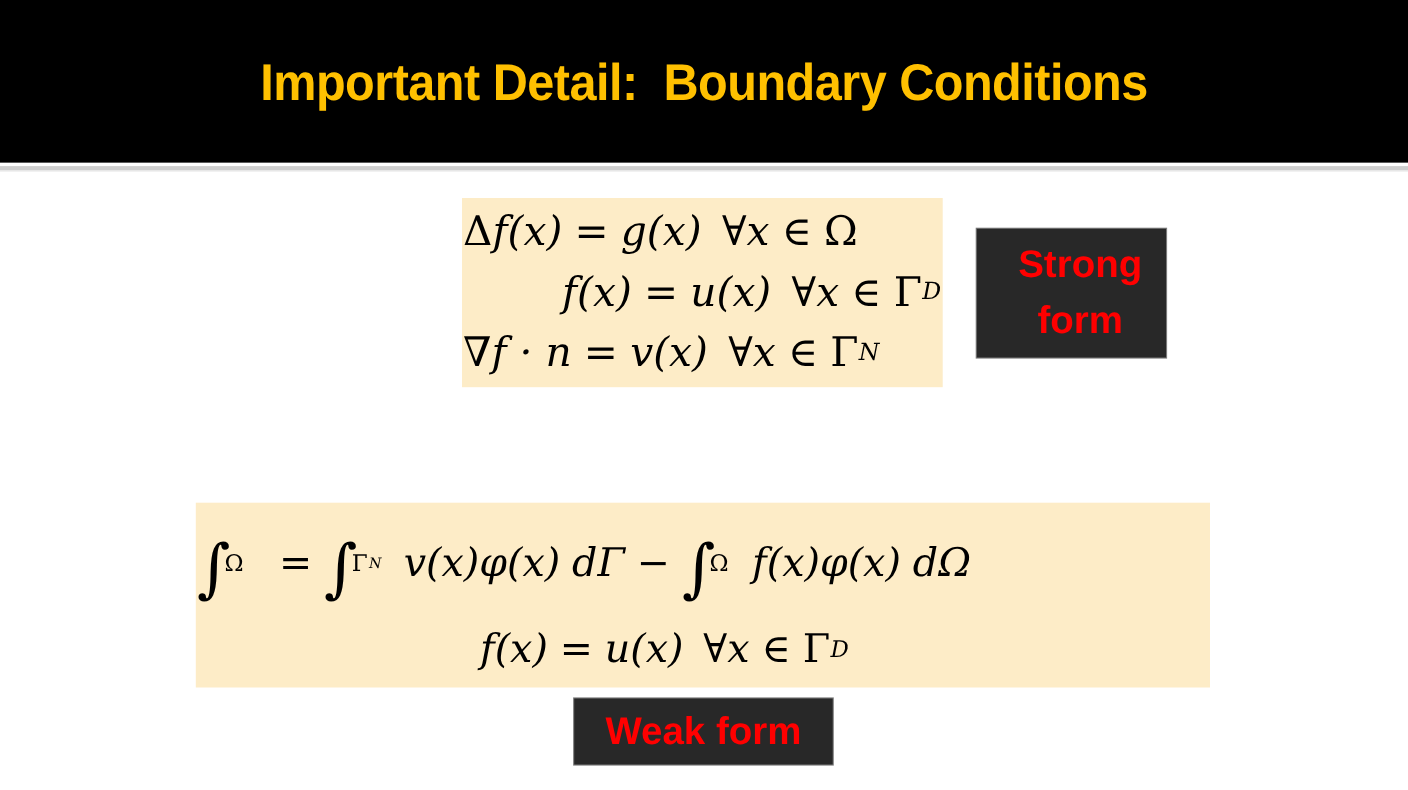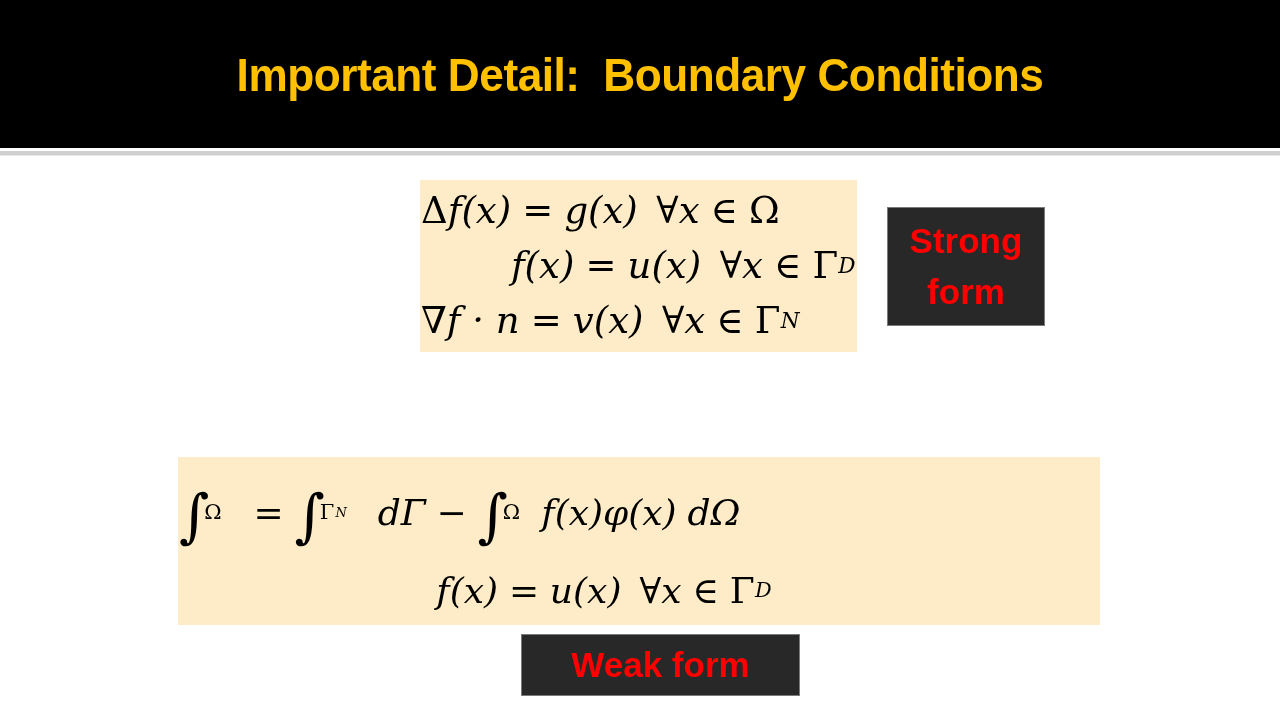--- a/index.html
+++ b/index.html
@@ -169,25 +169,26 @@
     text-align: center;
     box-shadow: 0 0 0 1px #7a7a7a;
   }
   #strong-form-label {
     left: 888px;
     top: 208px;
     width: 156px;
     height: 117px;
     font-size: 35px;
     line-height: 1.45;
+    padding-left: 16px;
   }
   #weak-form-label {
     left: 522px;
     top: 635px;
-    width: 277px;
+    width: 235px;
     height: 60px;
     font-size: 35px;
   }
 </style>
 </head>
 <body>
 
 <div id="title-bar"></div>
 <div id="slide-title">Important Detail:  Boundary Conditions</div>
 <div id="title-underline-white"></div>
@@ -254,20 +255,21 @@
     <span class="bigint">∫</span>
       <span class="sub">Ω</span>
       <span class="spw"></span>
       <span class="sp"></span>
       <span class="up">=</span>
       <span class="sp"></span>
       <span class="bigint">∫</span>
       <span class="sub">Γ</span>
       <span class="sub" style="font-style:italic;font-size:0.36em;vertical-align:-1.05em;margin-left:-0.15em;">N</span>
       <span class="spw"></span>
+      <span>v(x)φ(x)</span>
       <span class="sp"></span>
       <span>dΓ</span>
       <span class="sp"></span>
       <span class="up">−</span>
       <span class="sp"></span>
       <span class="bigint">∫</span>
       <span class="sub">Ω</span>
       <span class="spw"></span>
       <span>f(x)φ(x)</span>
       <span class="sp"></span>

